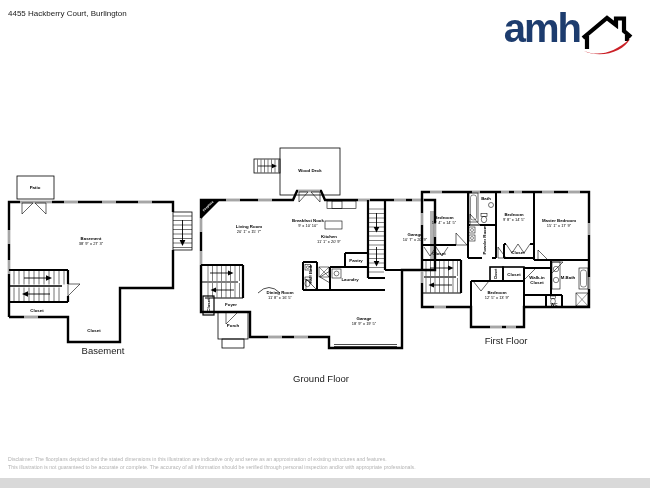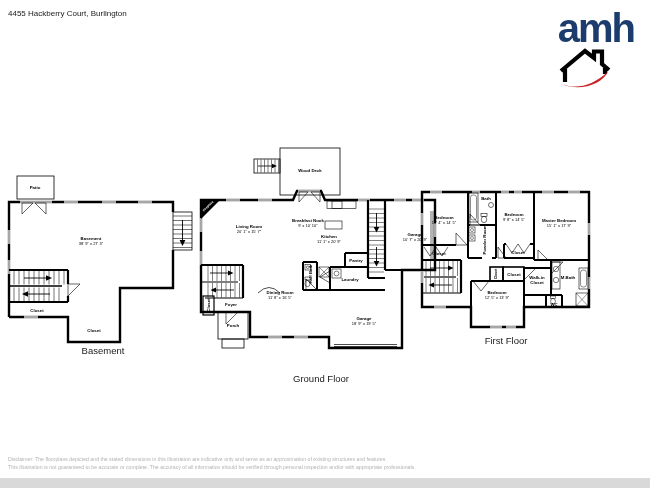--- a/index.html
+++ b/index.html
@@ -1,19 +1,19 @@
 <!DOCTYPE html>
 <html><head>
 <meta charset="utf-8">
 <style>
   html,body{margin:0;padding:0;background:#fff;}
   .canvas{position:relative;width:650px;height:488px;background:#fff;overflow:hidden;
           font-family:"Liberation Sans",sans-serif;}
   .address{position:absolute;left:8px;top:9px;font-size:8px;color:#1a1a1a;}
-  .logo{position:absolute;top:12px;right:16px;display:flex;align-items:flex-start;flex-direction:column;}
+  .logo{position:absolute;top:12px;right:16px;display:flex;align-items:flex-start;}
   .logo-text{font-size:40px;font-weight:bold;color:#1d3c6e;letter-spacing:-2px;line-height:0.82;}
   .plan{position:absolute;}
   .plan svg{position:absolute;left:0;top:0;}
   .rlabel{position:absolute;transform:translate(-50%,-50%) scale(.62);text-align:center;
           white-space:nowrap;color:#000;line-height:1.3;z-index:3;}
   .rlabel .nm{display:block;font-weight:bold;font-size:7px;}
   .rlabel .dm{display:block;font-size:6.5px;}
   .vlabel{transform:translate(-50%,-50%) rotate(-90deg) scale(.62);}
   .tiny{transform:translate(-50%,-50%) rotate(-90deg) scale(.5);}
   .fplabel{transform:translate(-50%,-50%) rotate(-45deg) scale(.45);color:#fff;}

